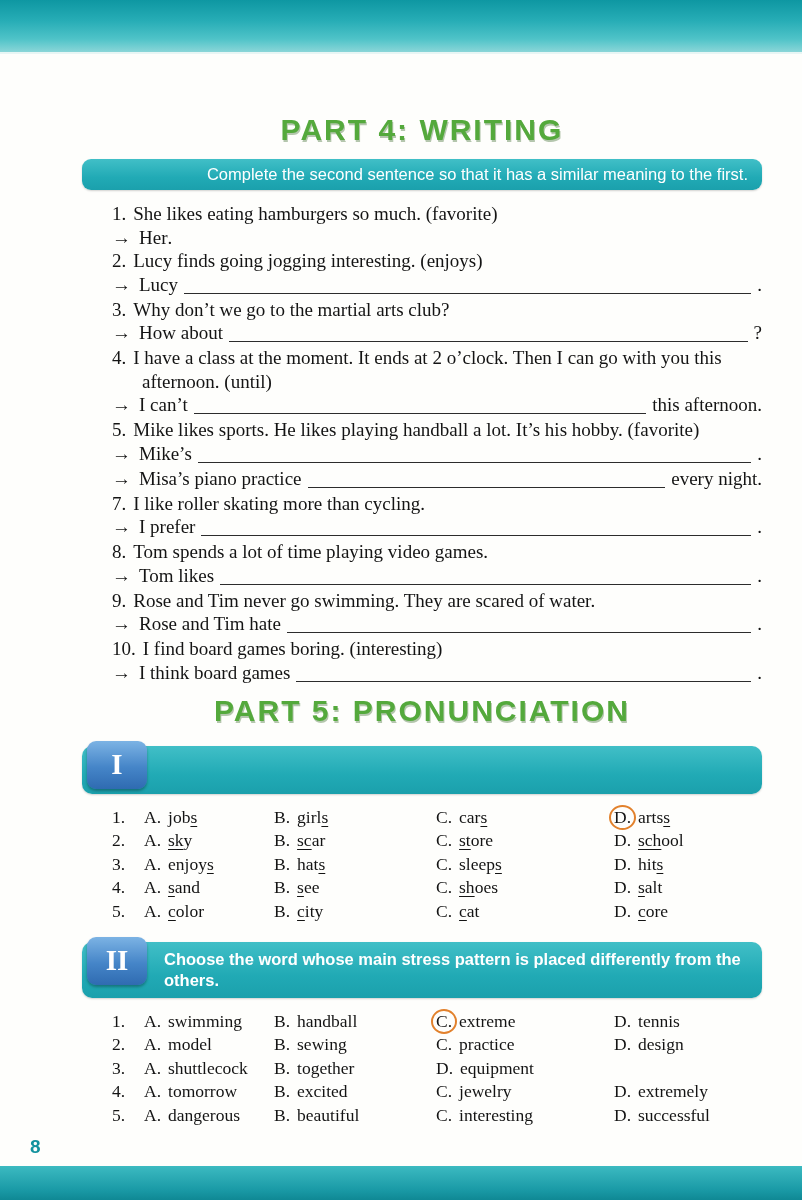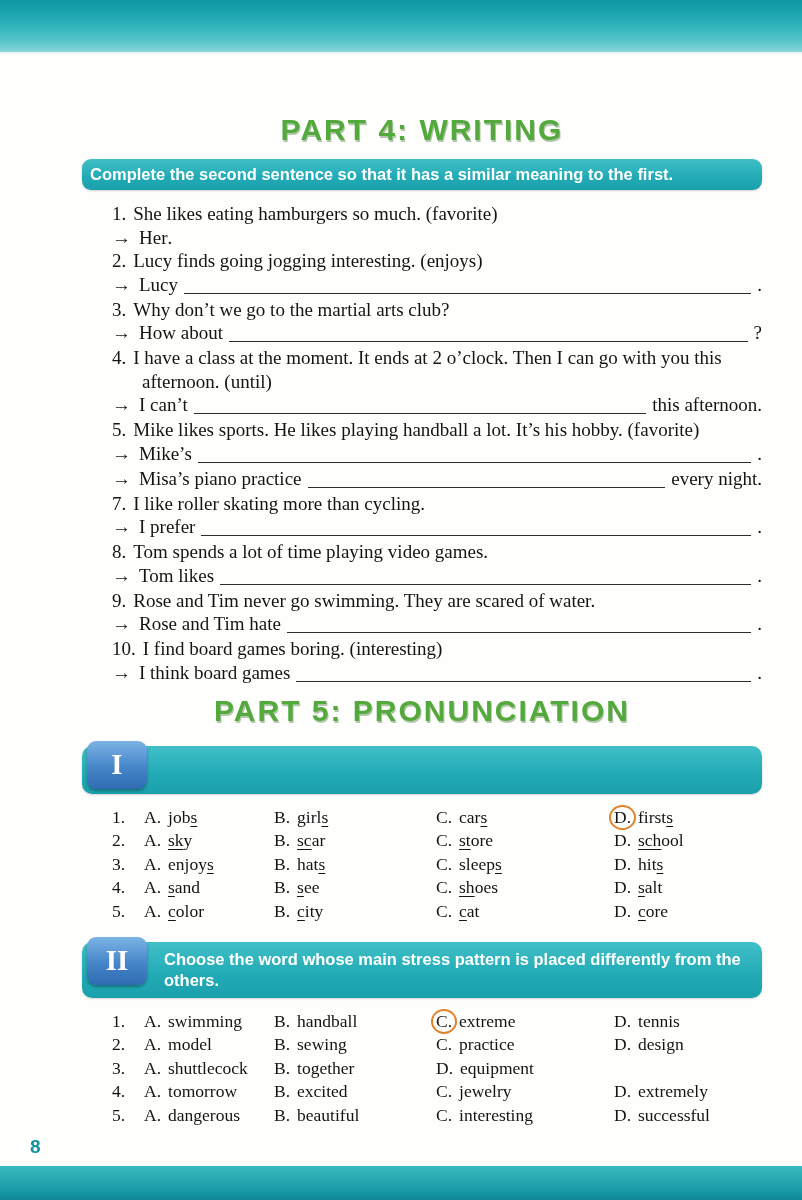--- a/index.html
+++ b/index.html
@@ -38,24 +38,24 @@
     letter-spacing: 2px;
     color: #54a93c;
     text-shadow: 1px 2px 0 rgba(44, 94, 26, 0.35);
     margin: 8px 0 12px;
   }
 
   .banner {
     background: linear-gradient(180deg, #41bfc7 0%, #21aab5 60%, #1ba0ac 100%);
     color: #ffffff;
     font-family: "Liberation Sans", sans-serif;
-    font-weight: bold;
+    font-weight: normal;
     font-size: 16.5px;
-    text-align: left;
-    padding: 6px 8px;
+    text-align: right;
+    padding: 6px 14px;
     border-radius: 9px;
     box-shadow: 0 1px 2px rgba(0,0,0,0.18);
   }
 
   .w-list { margin-top: 12px; font-size: 19px; line-height: 23.6px; padding-left: 30px; }
   .q-line { padding-left: 30px; text-indent: -30px; }
   .num { margin-right: 7px; }
   .a-line { display: flex; align-items: baseline; }
   .arrow { margin-right: 8px; flex: 0 0 auto; }
   .lead { white-space: nowrap; flex: 0 0 auto; }
@@ -207,21 +207,21 @@
   <div class="sec-banner">
     <div class="roman-box">I</div>
   </div>
 
   <div class="opt-list">
     <div class="opt-row">
       <span>1.</span>
       <span class="opt"><span class="lab">A.</span><span>job</span><span class="u">s</span><span></span></span>
       <span class="opt"><span class="lab">B.</span><span>girl</span><span class="u">s</span><span></span></span>
       <span class="opt"><span class="lab">C.</span><span>car</span><span class="u">s</span><span></span></span>
-      <span class="opt"><span class="lab ring">D.</span><span>first</span><span class="u">s</span><span></span></span>
+      <span class="opt"><span class="lab ring">D.</span><span>arts</span><span class="u">s</span><span></span></span>
     </div>
     <div class="opt-row">
       <span>2.</span>
       <span class="opt"><span class="lab">A.</span><span></span><span class="u">sk</span><span>y</span></span>
       <span class="opt"><span class="lab">B.</span><span></span><span class="u">sc</span><span>ar</span></span>
       <span class="opt"><span class="lab">C.</span><span></span><span class="u">st</span><span>ore</span></span>
       <span class="opt"><span class="lab">D.</span><span></span><span class="u">sch</span><span>ool</span></span>
     </div>
     <div class="opt-row">
       <span>3.</span>

